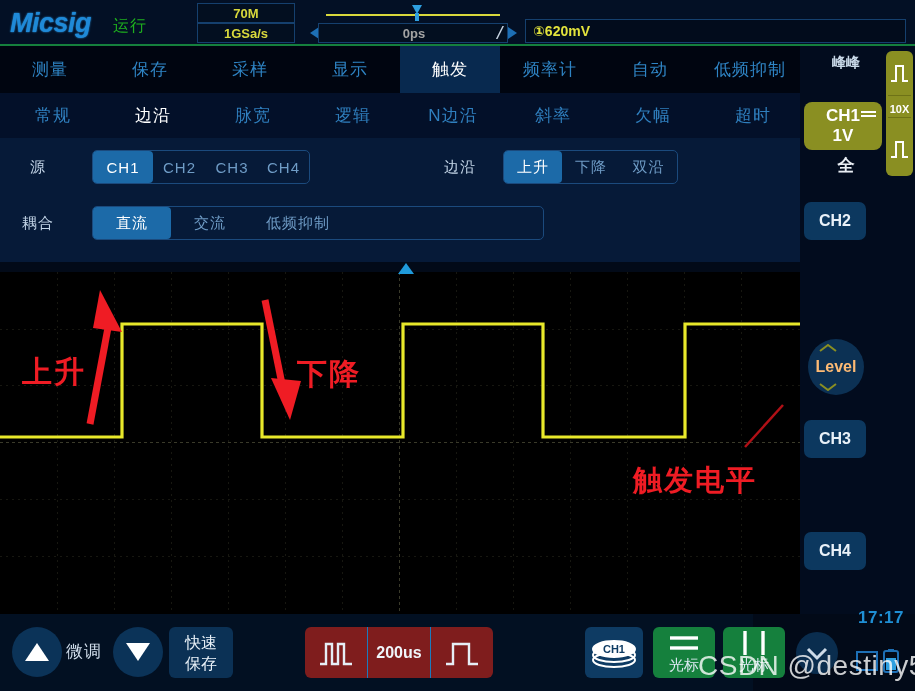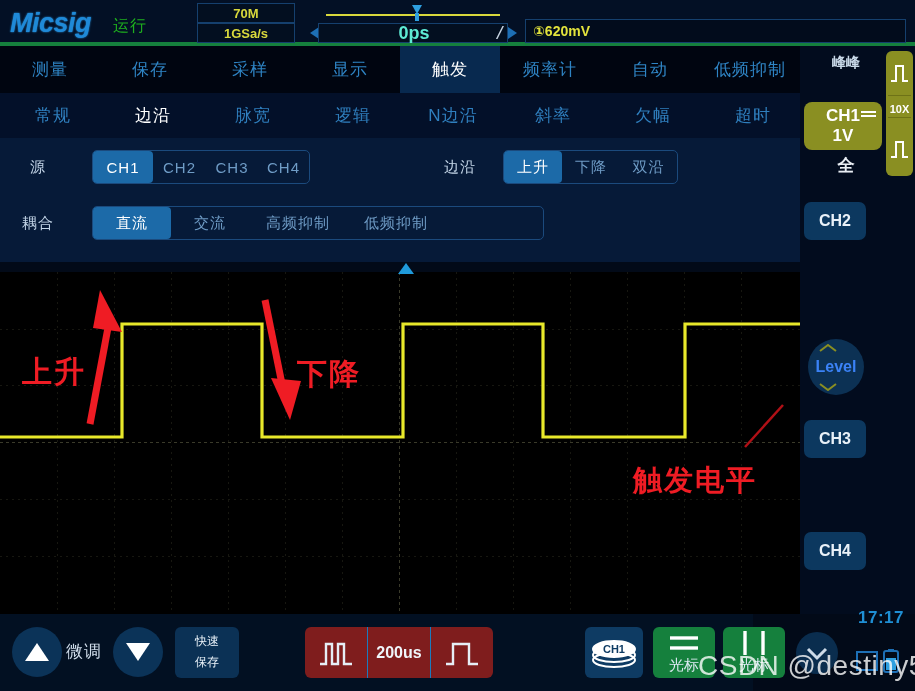--- a/index.html
+++ b/index.html
@@ -8,21 +8,21 @@
     background: #000814;
     font-family: "Liberation Sans", "DejaVu Sans", sans-serif;
     overflow: hidden;
   }
   #app { position: relative; width: 915px; height: 691px; background: #020a18; }
 
   
   #topbar {
     position: absolute; left: 0; top: 0; width: 915px; height: 46px;
     background: #031025;
-    border-bottom: 4px solid #15803d;
+    border-bottom: 2px solid #15803d;
   }
   #logo {
     position: absolute; left: 10px; top: 8px;
     font-size: 27px; font-weight: bold; font-style: italic;
     color: #1f8ad8;
     letter-spacing: -0.5px;
     text-shadow: 0 0 2px #2d9ae8;
   }
   #runstate {
     position: absolute; left: 113px; top: 16px;
@@ -56,21 +56,21 @@
     position: absolute; left: 3px; top: 8px; width: 4px; height: 8px;
     background: #2e9fe0;
   }
   #tb-pos-box {
     position: absolute; left: 318px; top: 23px; width: 190px; height: 20px;
     border: 1px solid #15406e; background: #030f20;
   }
   #tb-pos-val {
     position: absolute; left: 0; top: 0; width: 190px; height: 20px;
     text-align: center; line-height: 19px;
-    color: #5eead4; font-size: 18px; font-weight: bold;
+    color: #a3a3a3; font-size: 13px; font-weight: bold;
   }
   .tb-arrow { position: absolute; top: 27px; width: 0; height: 0; }
   #tb-arrow-l {
     left: 310px;
     border-top: 6px solid transparent; border-bottom: 6px solid transparent;
     border-right: 9px solid #1d6fb5;
   }
   #tb-arrow-r {
     left: 508px;
     border-top: 6px solid transparent; border-bottom: 6px solid transparent;
@@ -224,21 +224,21 @@
     background: #0c385f; border-radius: 7px;
     color: #e9f1f8; font-size: 16px; font-weight: bold;
     text-align: center; line-height: 38px;
   }
   #ch2-btn { top: 156px; }
   #ch3-btn { top: 374px; }
   #ch4-btn { top: 486px; }
   #level-btn {
     position: absolute; left: 8px; top: 293px; width: 56px; height: 56px;
     background: #0c3154; border-radius: 50%;
-    color: #3b82f6; font-size: 16px; font-weight: bold;
+    color: #fdba74; font-size: 16px; font-weight: bold;
     text-align: center; line-height: 56px;
   }
   .lvl-chev { position: absolute; left: 18px; width: 20px; height: 8px; }
   .lvl-chev svg { display: block; }
 
   
   #bottombar {
     position: absolute; left: 0; top: 614px; width: 753px; height: 77px;
     background: #021022;
   }
@@ -257,23 +257,23 @@
   }
   .tri-dn {
     border-left: 12px solid transparent; border-right: 12px solid transparent;
     border-top: 18px solid #ffffff;
   }
   #fine-label {
     position: absolute; left: 66px; top: 26px;
     color: #cfdcea; font-size: 17px; letter-spacing: 1px;
   }
   #quicksave-btn {
-    position: absolute; left: 175px; top: 13px; width: 64px; height: 51px;
+    position: absolute; left: 169px; top: 13px; width: 64px; height: 51px;
     background: #0b3155; border-radius: 6px;
-    color: #eaf2f9; font-size: 12px; text-align: center;
+    color: #eaf2f9; font-size: 16px; text-align: center;
   }
   #quicksave-btn .l1 { position: absolute; left: 0; top: 6px; width: 64px; }
   #quicksave-btn .l2 { position: absolute; left: 0; top: 27px; width: 64px; }
 
   #tb-group {
     position: absolute; left: 305px; top: 13px; width: 188px; height: 51px;
     background: #7f1d1d; border-radius: 6px;
     display: flex; align-items: center;
   }
   #tb-group .cell {
@@ -409,21 +409,20 @@
     <div class="seg" style="left:503px; top:12px; width:175px;">
       <div class="opt sel" style="width:58px;">上升</div>
       <div class="opt" style="width:58px;">下降</div>
       <div class="opt" style="width:57px;">双沿</div>
     </div>
 
     <div class="prow-label" style="left:22px; top:68px;">耦合</div>
     <div class="seg" style="left:92px; top:68px; width:452px;">
       <div class="opt sel" style="width:78px;">直流</div>
       <div class="opt" style="width:78px;">交流</div>
-      <div class="opt" style="width:98px;">高频抑制</div>
       <div class="opt" style="width:98px;">低频抑制</div>
     </div>
   </div>
 
   <div id="trig-pos-marker"></div>
 
   <div id="grid">
     <div class="gl-v" style="left:57px;"></div>
     <div class="gl-v" style="left:114px;"></div>
     <div class="gl-v" style="left:171px;"></div>

